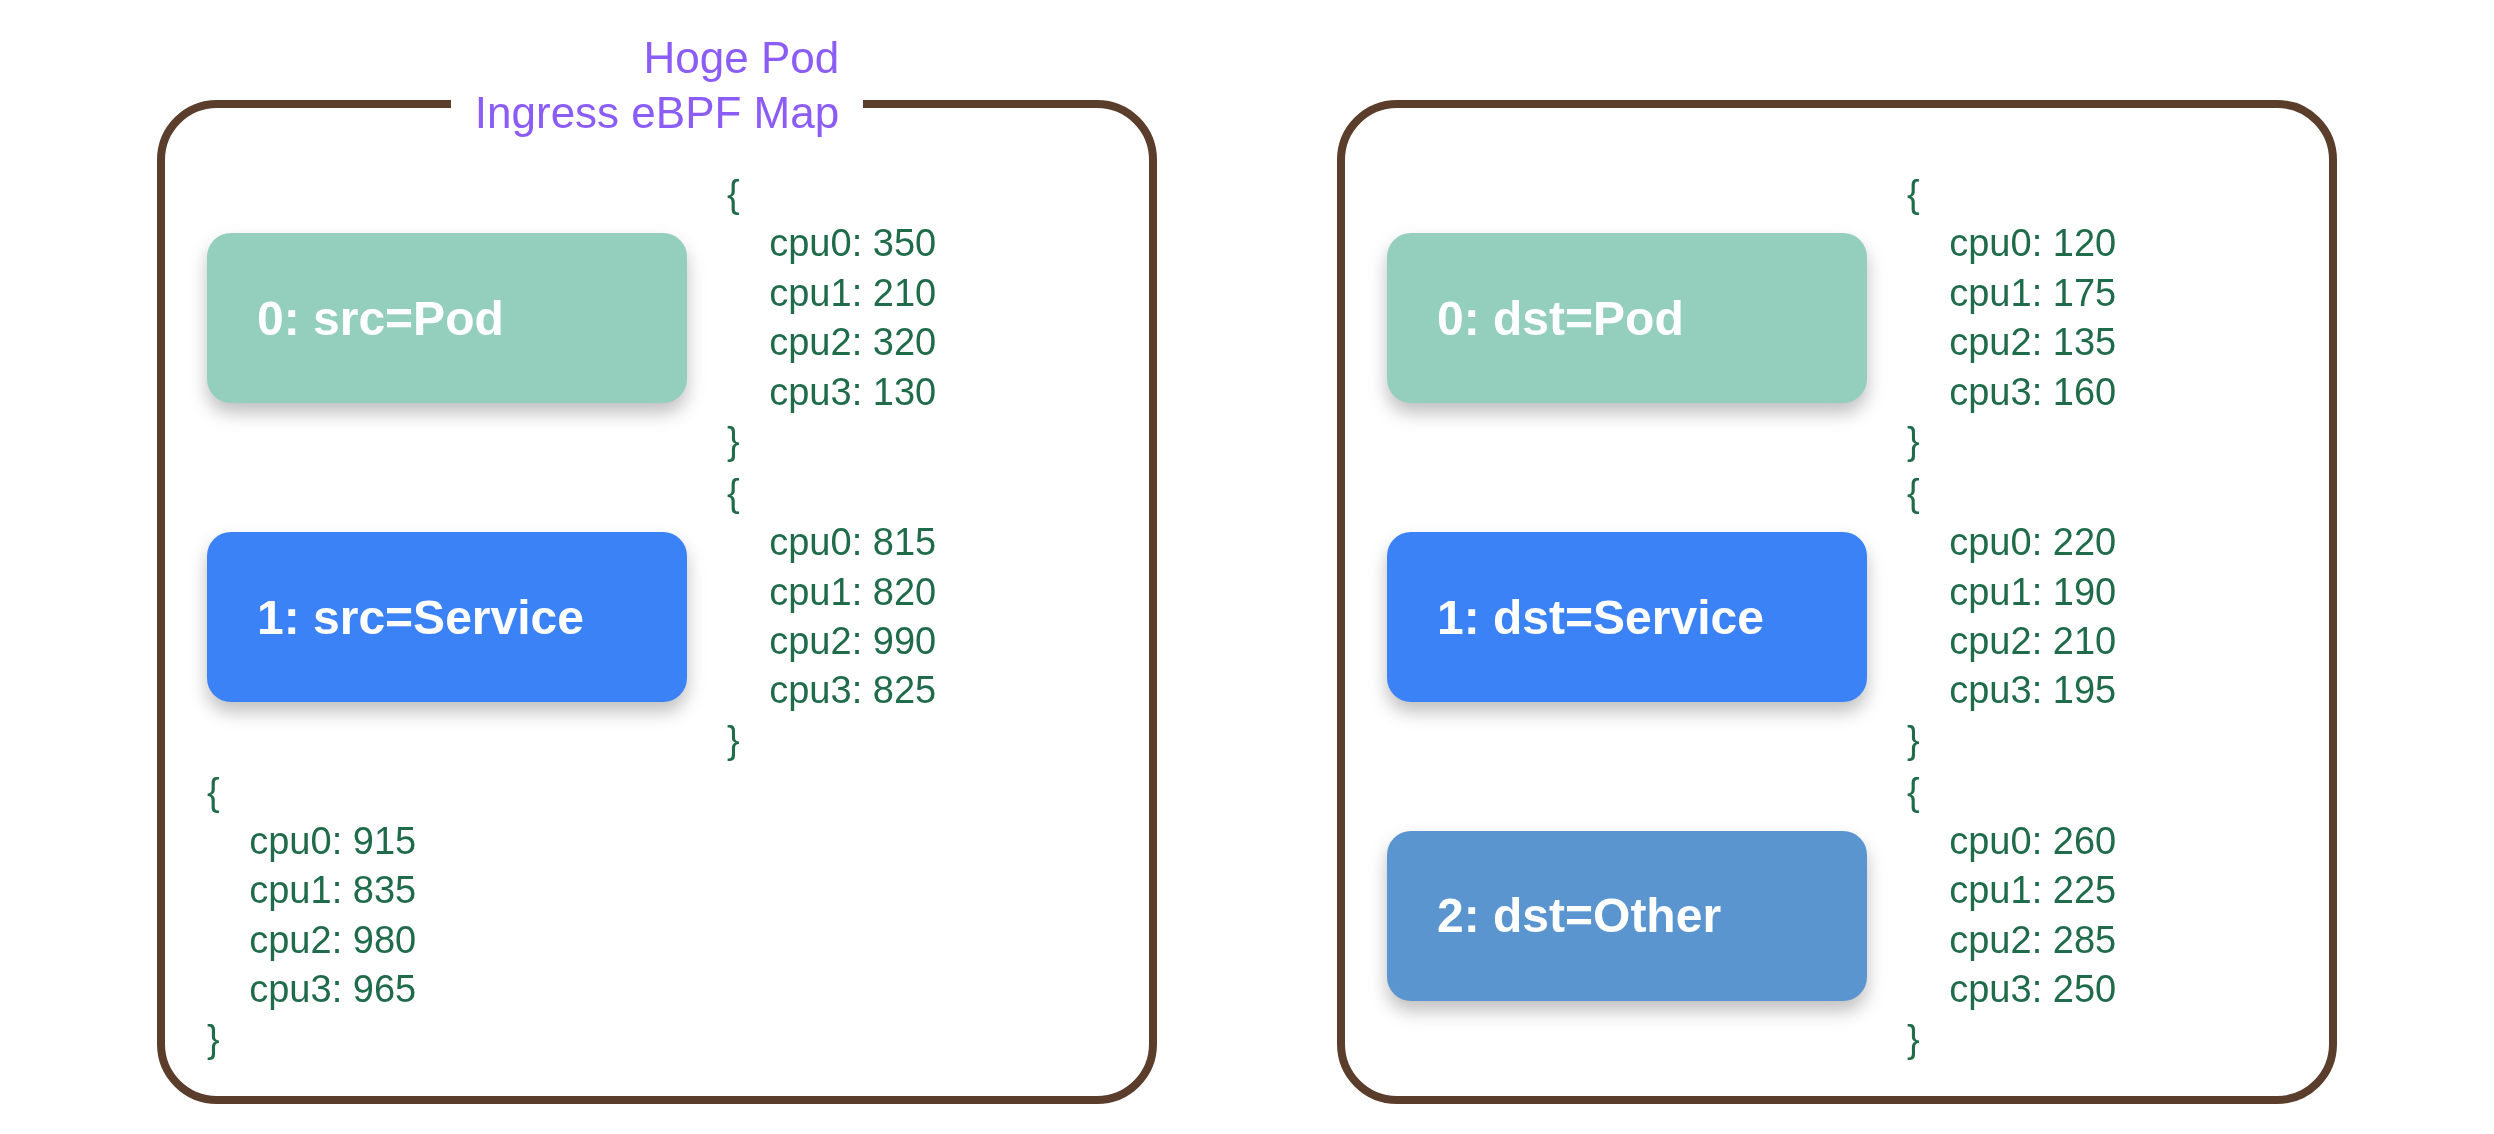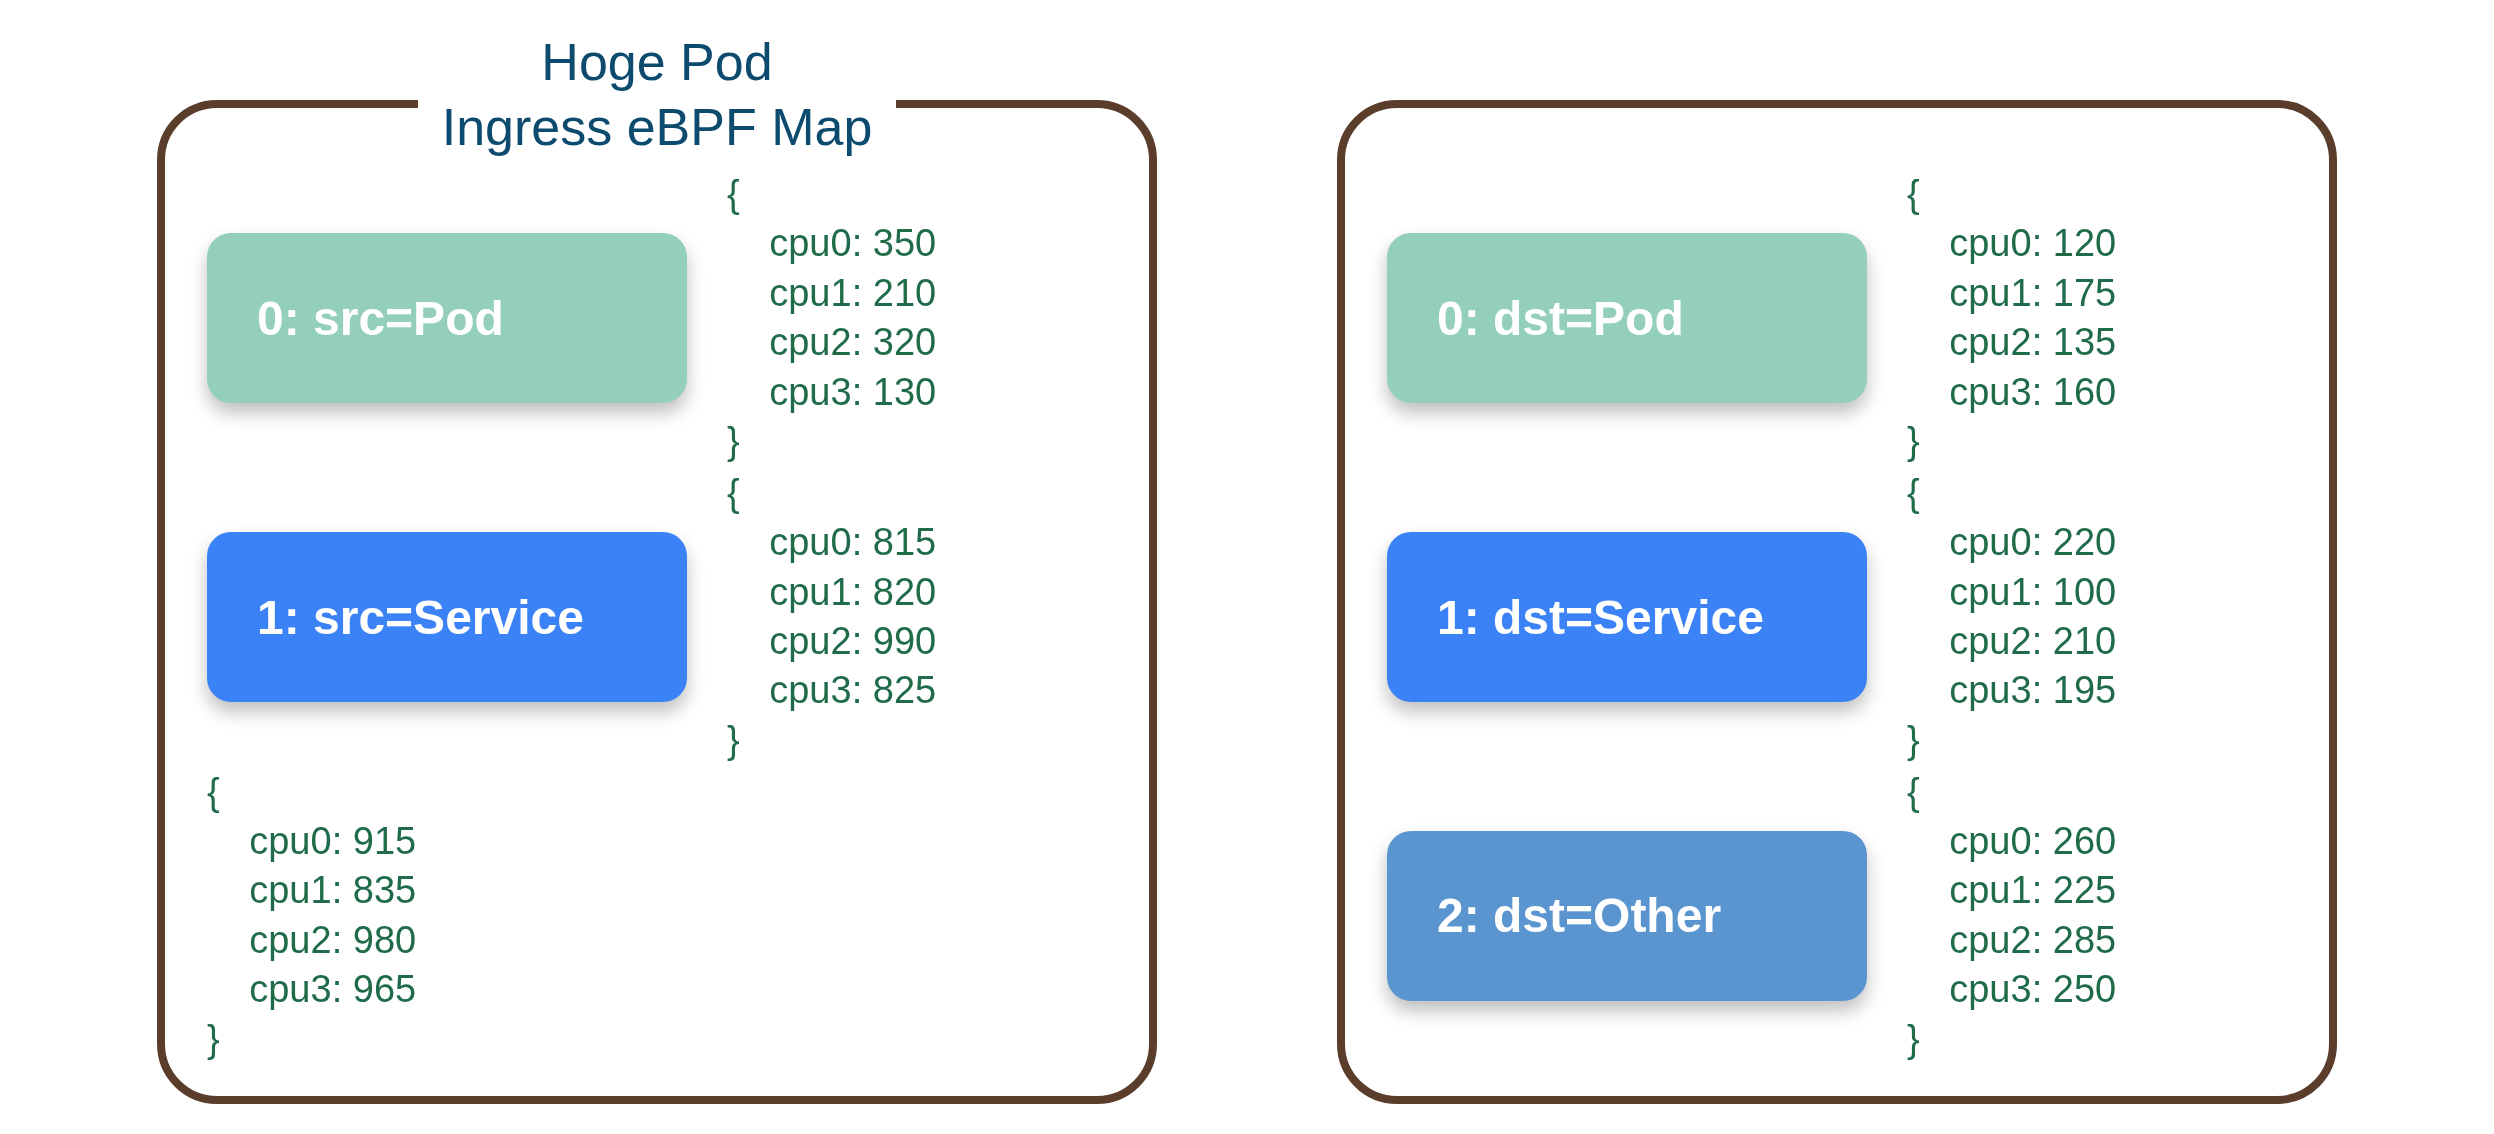--- a/index.html
+++ b/index.html
@@ -18,24 +18,24 @@
     justify-content: center;
     gap: 160px;
     padding-top: 30px;
     box-sizing: border-box;
   }
   .panel-wrap {
     position: relative;
     width: 1020px;
   }
   .panel-title {
-    text-align: center;
-    font-size: 52px;
+    text-align: right;
+    font-size: 44px;
     line-height: 1.25;
-    color: #0c4a6e;
+    color: #8b5cf6;
     font-weight: 500;
     white-space: pre;
     position: relative;
     z-index: 2;
     background: #ffffff;
     display: inline-block;
     padding: 0 24px;
   }
   .title-holder {
     position: absolute;
@@ -162,21 +162,21 @@
     cpu3: <span>160</span>
 }</div>
       </div>
 
       <div class="entry">
         <div class="key-box c-light">
           <span>1: dst=Service</span>
         </div>
         <div class="values">{
     cpu0: <span>220</span>
-    cpu1: <span>100</span>
+    cpu1: <span>190</span>
     cpu2: <span>210</span>
     cpu3: <span>195</span>
 }</div>
       </div>
 
       <div class="entry">
         <div class="key-box c-blue">
           <span>2: dst=Other</span>
         </div>
         <div class="values">{

